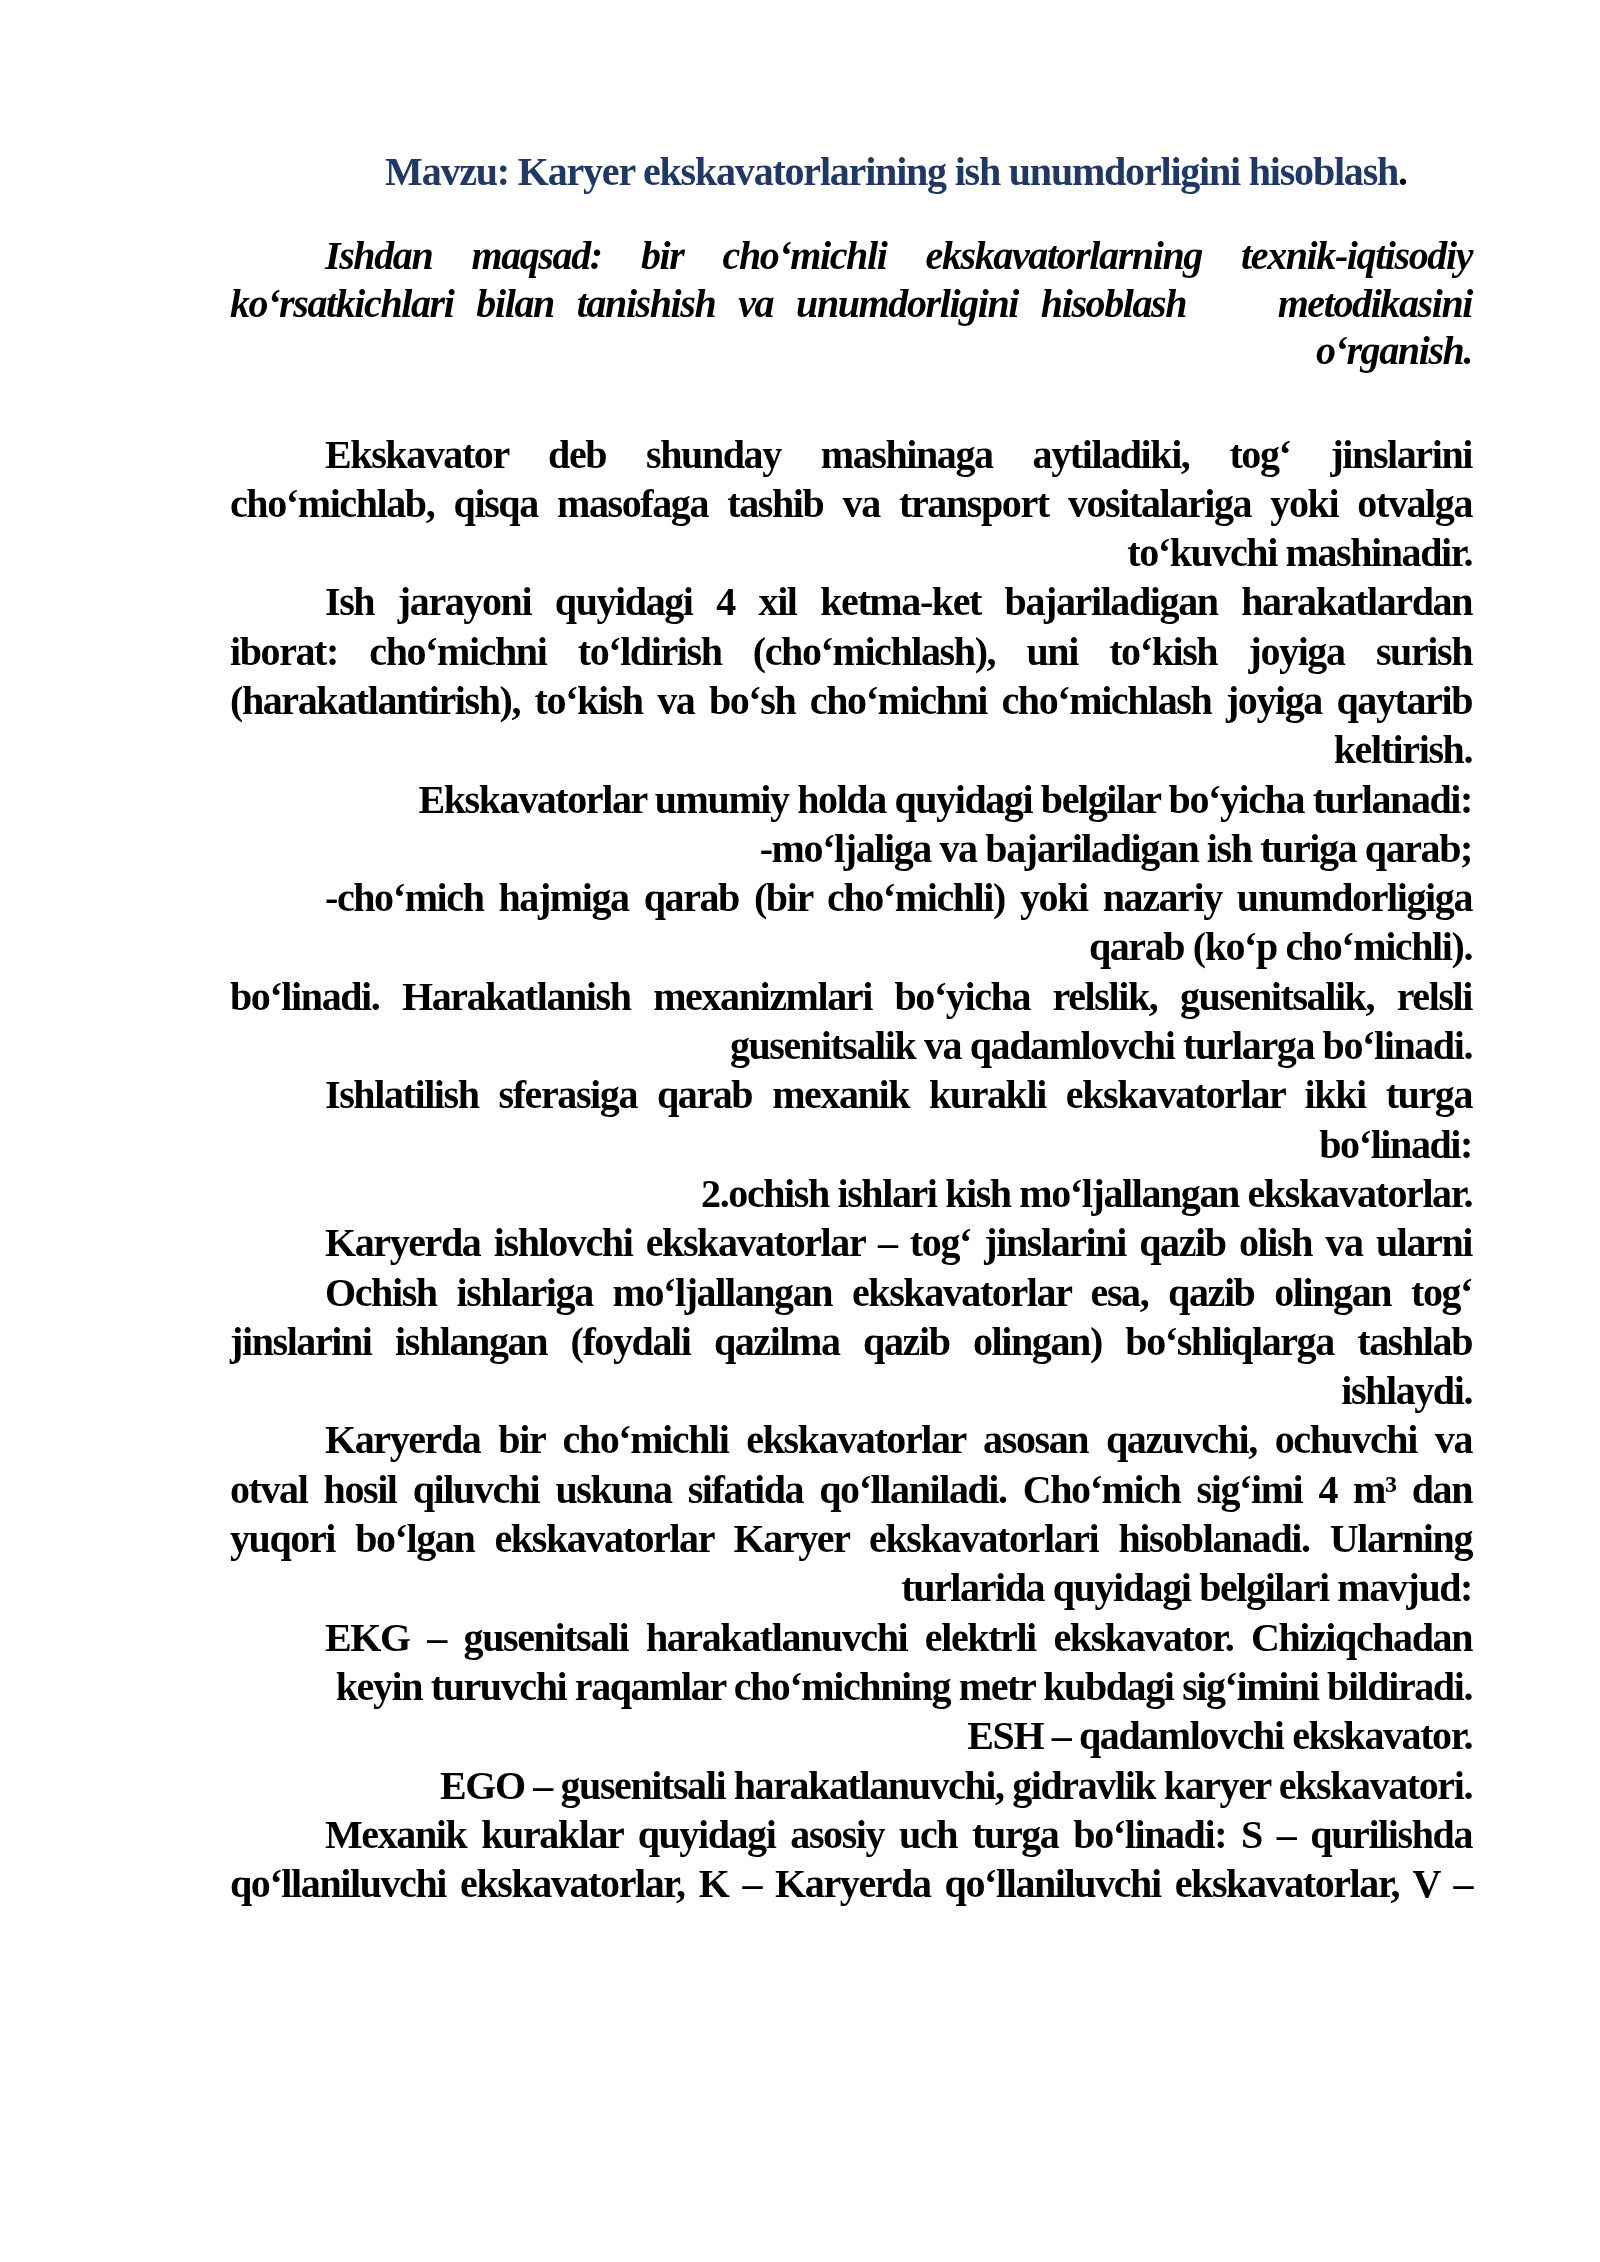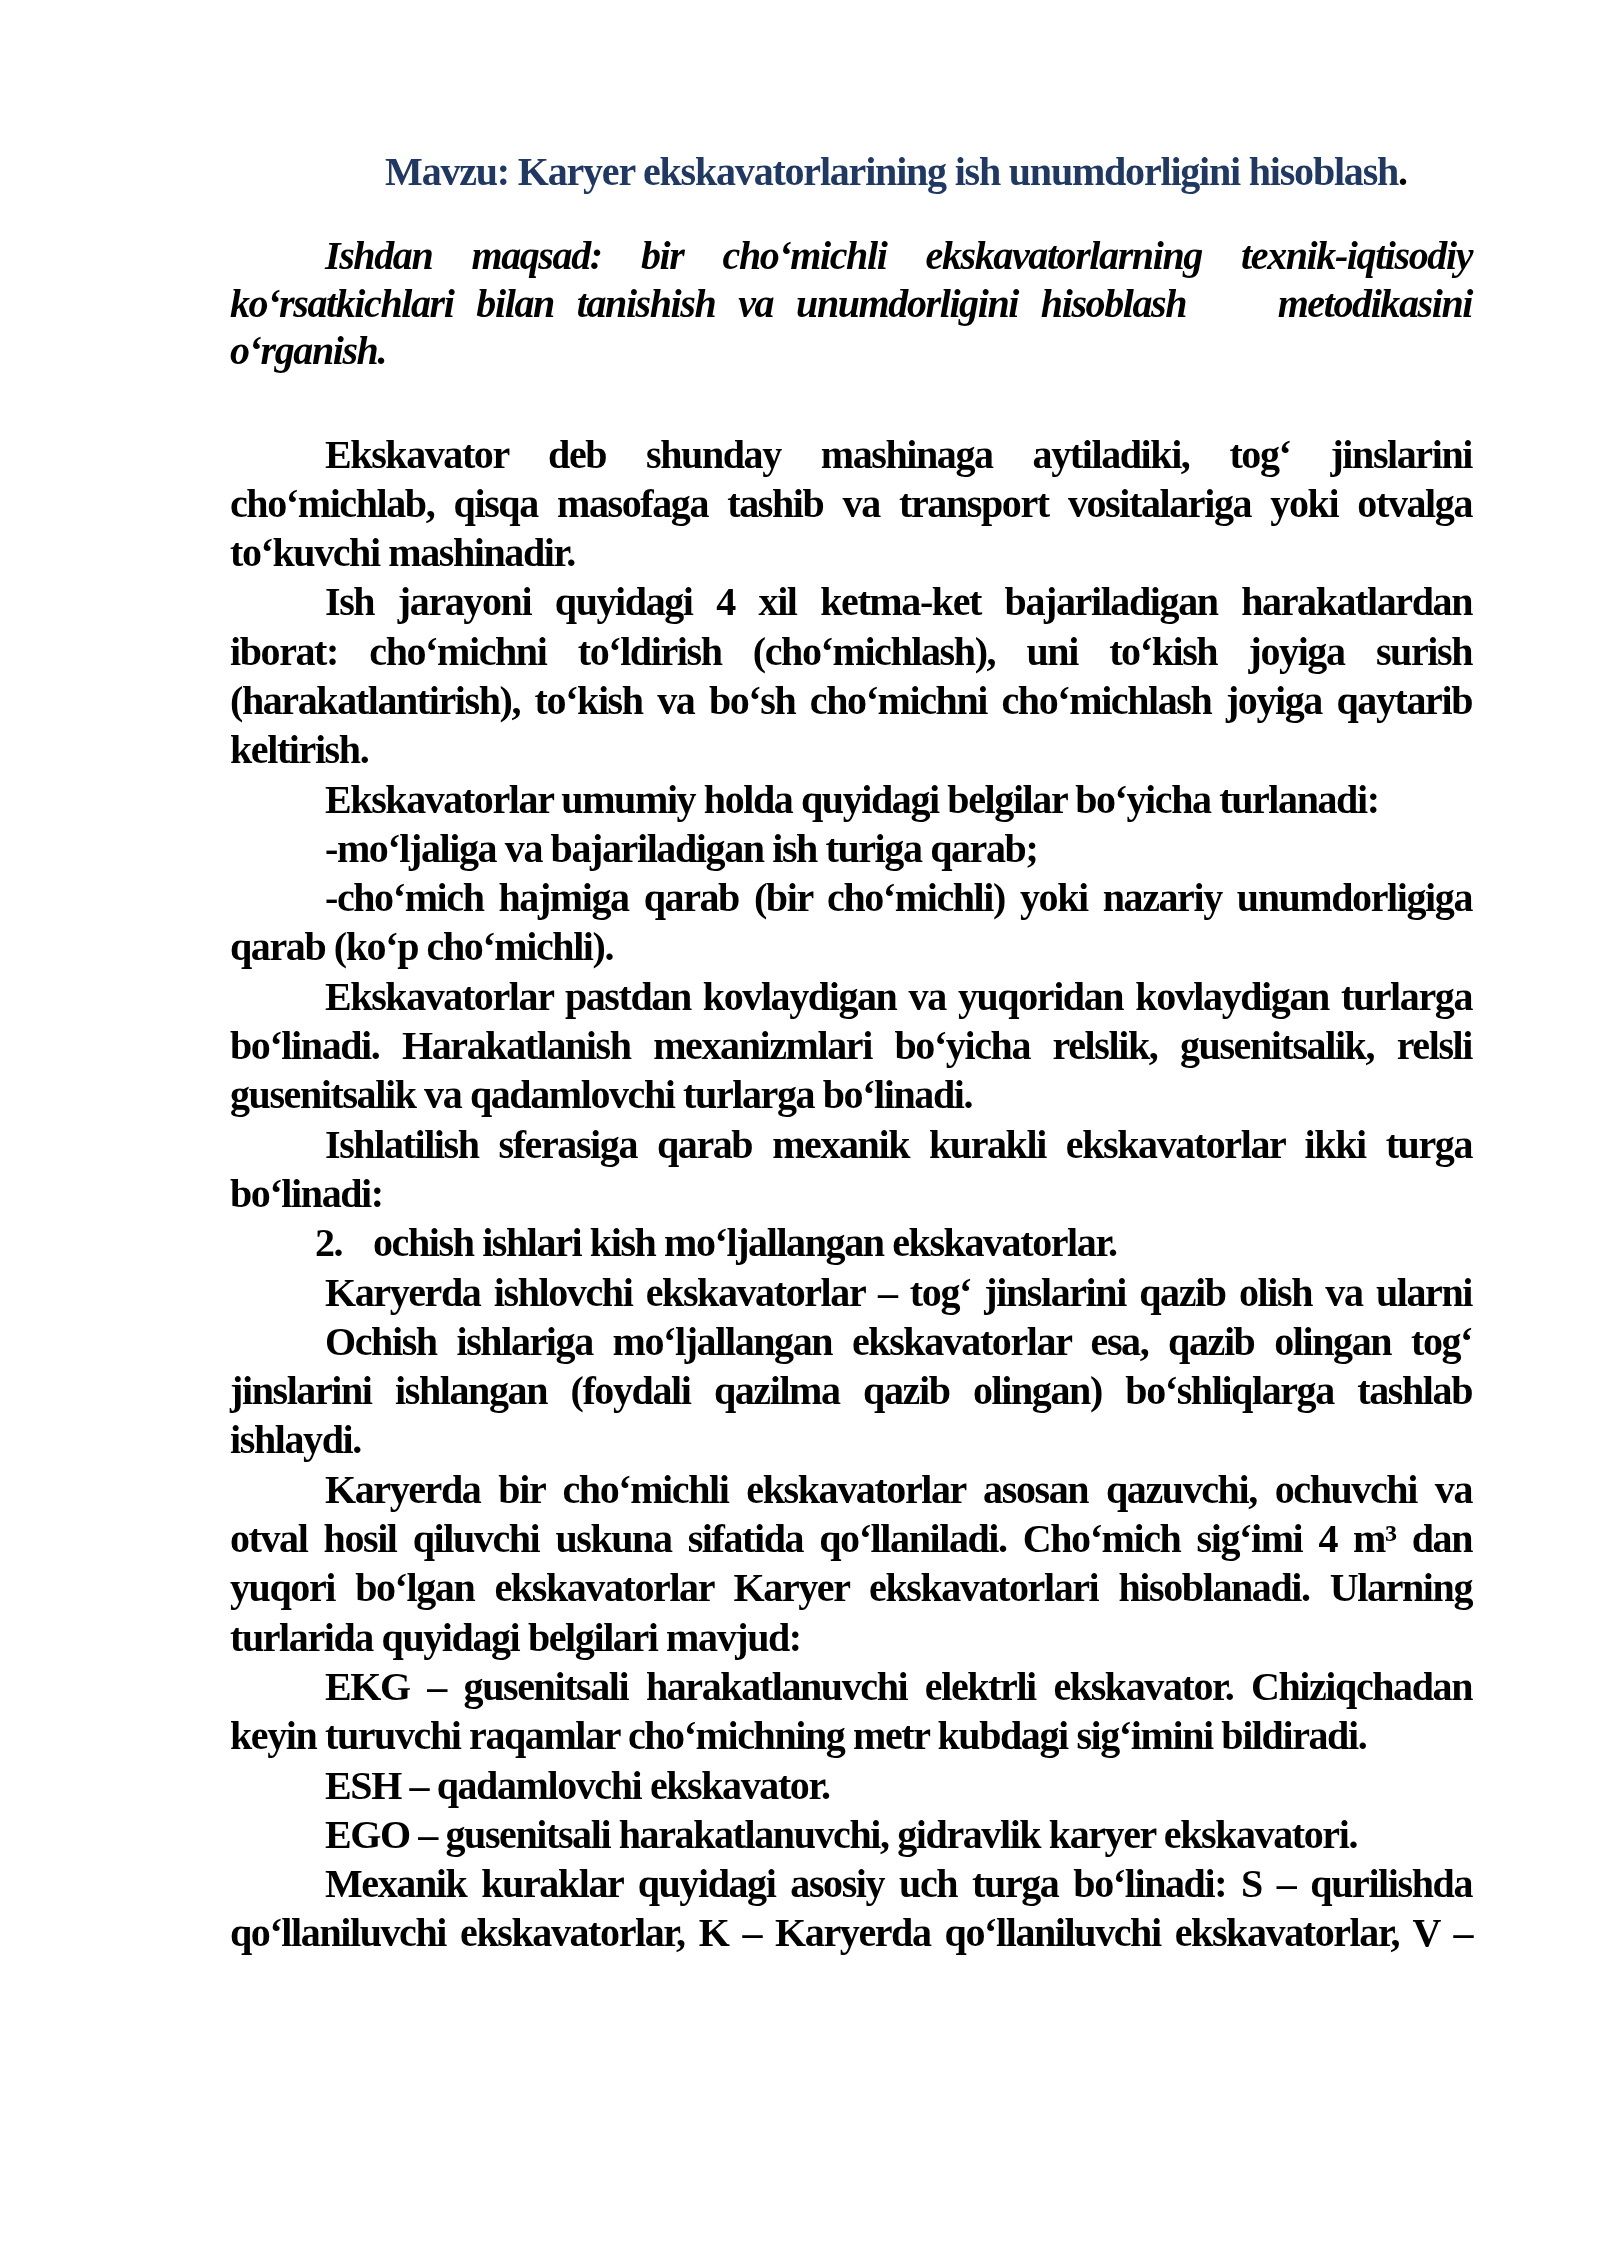--- a/index.html
+++ b/index.html
@@ -29,21 +29,21 @@
     letter-spacing: -0.03em;
     text-align: center;
     text-indent: 90px;
     margin: 0 0 36px 0;
     white-space: nowrap;
   }
   .ln {
     font-size: 40px;
     line-height: 49.3px;
     letter-spacing: -0.035em;
-    text-align: left;
+    text-align: right;
   }
   .ln.it {
     font-style: italic;
     line-height: 47.5px;
   }
   .ln.j {
     text-align: justify;
     text-align-last: justify;
   }
   .ln.ind { text-indent: 95px; }
@@ -68,21 +68,20 @@
         <div class="ln j">cho‘michlab, qisqa masofaga tashib va transport vositalariga yoki otvalga</div>
         <div class="ln">to‘kuvchi mashinadir.</div>
         <div class="ln j ind">Ish jarayoni quyidagi 4 xil ketma-ket bajariladigan harakatlardan</div>
         <div class="ln j">iborat: cho‘michni to‘ldirish (cho‘michlash), uni to‘kish joyiga surish</div>
         <div class="ln j">(harakatlantirish), to‘kish va bo‘sh cho‘michni cho‘michlash joyiga qaytarib</div>
         <div class="ln">keltirish.</div>
         <div class="ln ind">Ekskavatorlar umumiy holda quyidagi belgilar bo‘yicha turlanadi:</div>
         <div class="ln ind">-mo‘ljaliga va bajariladigan ish turiga qarab;</div>
         <div class="ln j ind">-cho‘mich hajmiga qarab (bir cho‘michli) yoki nazariy unumdorligiga</div>
         <div class="ln">qarab (ko‘p cho‘michli).</div>
-        <div class="ln j ind">Ekskavatorlar pastdan kovlaydigan va yuqoridan kovlaydigan turlarga</div>
         <div class="ln j">bo‘linadi. Harakatlanish mexanizmlari bo‘yicha relslik, gusenitsalik, relsli</div>
         <div class="ln">gusenitsalik va qadamlovchi turlarga bo‘linadi.</div>
         <div class="ln j ind">Ishlatilish sferasiga qarab mexanik kurakli ekskavatorlar ikki turga</div>
         <div class="ln">bo‘linadi:</div>
         <div class="ln li"><span class="num">2.</span><span>ochish ishlari kish mo‘ljallangan ekskavatorlar.</span></div>
         <div class="ln j ind">Karyerda ishlovchi ekskavatorlar – tog‘ jinslarini qazib olish va ularni</div>
         <div class="ln j ind">Ochish ishlariga mo‘ljallangan ekskavatorlar esa, qazib olingan tog‘</div>
         <div class="ln j">jinslarini ishlangan (foydali qazilma qazib olingan) bo‘shliqlarga tashlab</div>
         <div class="ln">ishlaydi.</div>
         <div class="ln j ind">Karyerda bir cho‘michli ekskavatorlar asosan qazuvchi, ochuvchi va</div>

